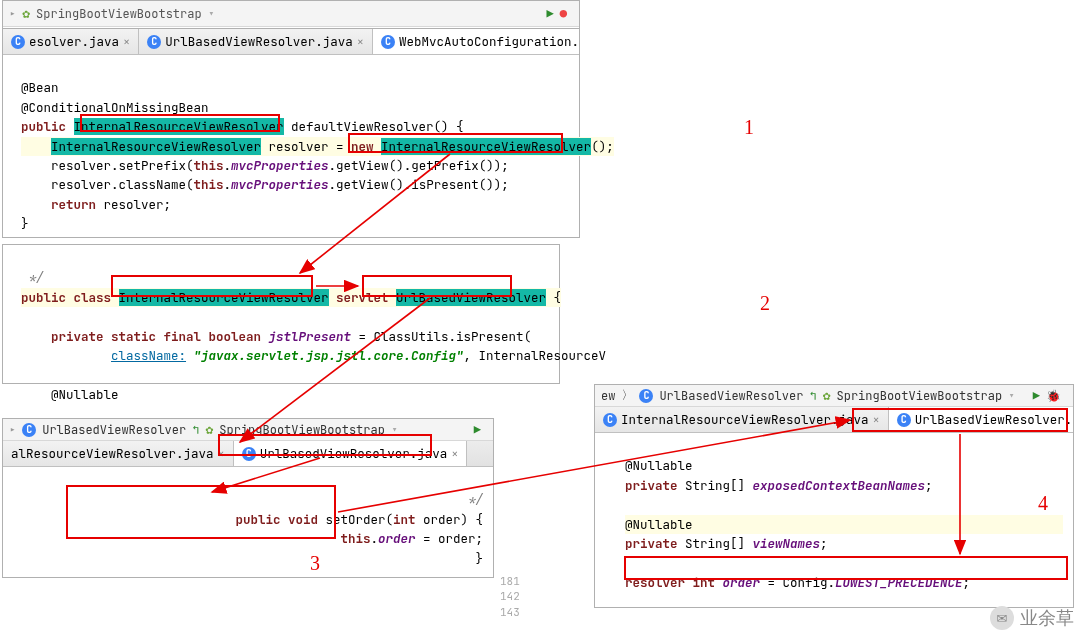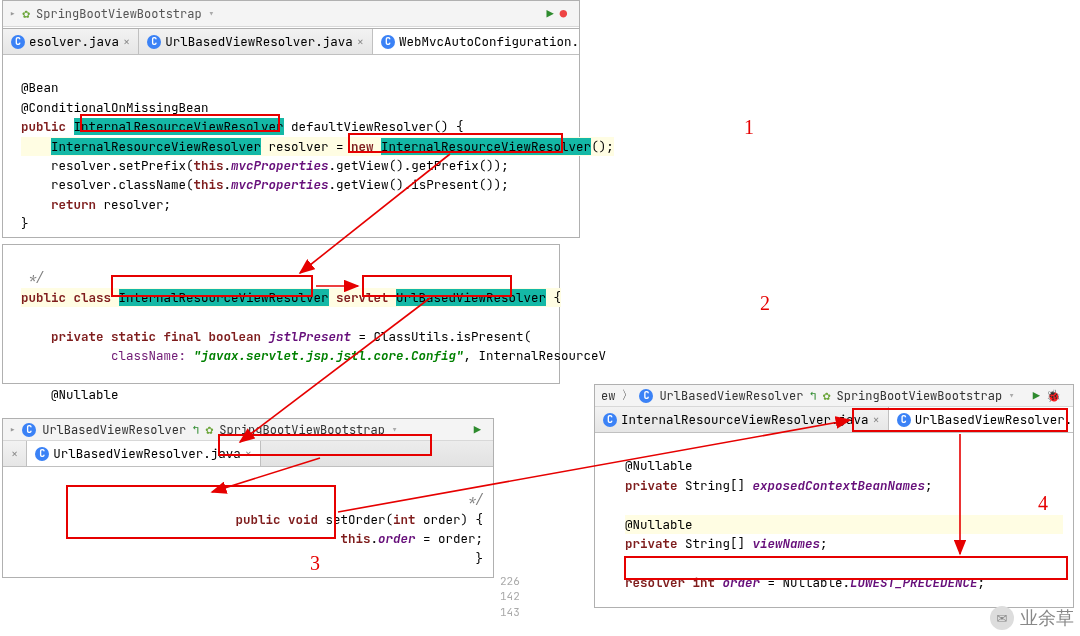--- a/index.html
+++ b/index.html
@@ -12,21 +12,21 @@
   .cicon { width:14px; height:14px; border-radius:50%; background:#3b82f6; display:inline-flex; align-items:center; justify-content:center; color:#fff; font-size:10px; font-weight:bold;}
   .breadcrumb { height:22px; background:#f4f4f4; border-bottom:1px solid #d8d8d8; display:flex; align-items:center; gap:6px; padding:0 6px; font-size:12px; color:#333;}
   .run-icon { color:#2e8b2e; font-size:12px;}
   .bookmark-icon { color:#6ba539; font-size:13px;}
   .code { padding:4px 10px 8px 18px; line-height:1.55; white-space:pre; color:#000;}
   .kw { color:#7f1d1d; font-weight:bold;}
   .ann { color:#000000;}
   .field { color:#660e7a; font-weight:bold; font-style:italic;}
   .str { color:#008000; font-weight:bold; font-style:italic;}
   .cmt { color:#808080; font-style:italic;}
-  .param-label { color:#701a75;}
+  .param-label { color:#0369a1;text-decoration:underline;}
   .static-field { color:#660e7a; font-style:italic; font-weight:bold;}
   .hl { background:#14b8a6; }
   .line-hl { background:#fffde3; display:inline-block; min-width:100%; }
   .redbox { position:absolute; border:2px solid #e60000; pointer-events:none; }
   .annot-num { position:absolute; font-family:serif; font-size:20px; color:#e60000;}
   .tool-icons { display:flex; align-items:center; gap:6px; margin-left:auto; padding-right:6px; color:#555;}
   svg.arrow { position:absolute; pointer-events:none; }
   .watermark { position:absolute; right:6px; bottom:6px; display:flex; align-items:center; gap:6px; color:#888; font-family:sans-serif; font-size:18px;}
   .watermark .wicon { width:24px; height:24px; border-radius:50%; background:#ddd; display:inline-flex; align-items:center; justify-content:center; color:#888; font-size:13px;}
   .linenums { position:absolute; right:4px; bottom:4px; color:#aaa; font-size:11px; text-align:right; line-height:1.4;}
@@ -95,20 +95,21 @@
     <span class="run-icon">↰</span>
     <span class="bookmark-icon">✿</span>
     <span>SpringBootViewBootstrap</span>
     <span style="color:#aaa;">▾</span>
     <span class="tool-icons">
         <span class="run-icon">▶</span>
       </span>
   </div>
   <div class="tabbar">
     <div class="tab">
+      <span>alResourceViewResolver.java</span>
       <span class="close">×</span>
     </div>
     <div class="tab active">
       <span class="cicon">C</span>
       <span>UrlBasedViewResolver.java</span>
       <span class="close">×</span>
     </div>
   </div>
   <div class="code" style="padding-left:40px;text-align:right;">
 <span class="cmt">   */</span>
@@ -144,25 +145,25 @@
 
     </div>
   </div>
   <div class="code" style="padding-left:30px;">
 <span class="ann">@Nullable</span>
 <span class="kw">private</span> String[] <span class="field">exposedContextBeanNames</span>;
 
 <span class="line-hl"><span class="ann">@Nullable</span></span>
 <span class="kw">private</span> String[] <span class="field">viewNames</span>;
 
-<span class="kw">resolver int</span> <span class="field">order</span> = <span>Nullable</span>.<span class="static-field">LOWEST_PRECEDENCE</span>;</div>
+<span class="kw">resolver int</span> <span class="field">order</span> = <span>Config</span>.<span class="static-field">LOWEST_PRECEDENCE</span>;</div>
 </div>
 
 <div class="linenums" style="left:500px; bottom:auto; top:574px; right:auto;">
-  <div>226</div>
+  <div>181</div>
     <div>142</div>
     <div>143</div>
 </div>
 
 <div class="redbox" style="left:80px; top:114px; width:200px; height:18px;"></div>
 <div class="redbox" style="left:348px; top:133px; width:215px; height:20px;"></div>
 
 <div class="redbox" style="left:111px; top:275px; width:202px; height:22px;"></div>
 <div class="redbox" style="left:362px; top:275px; width:150px; height:22px;"></div>
 

